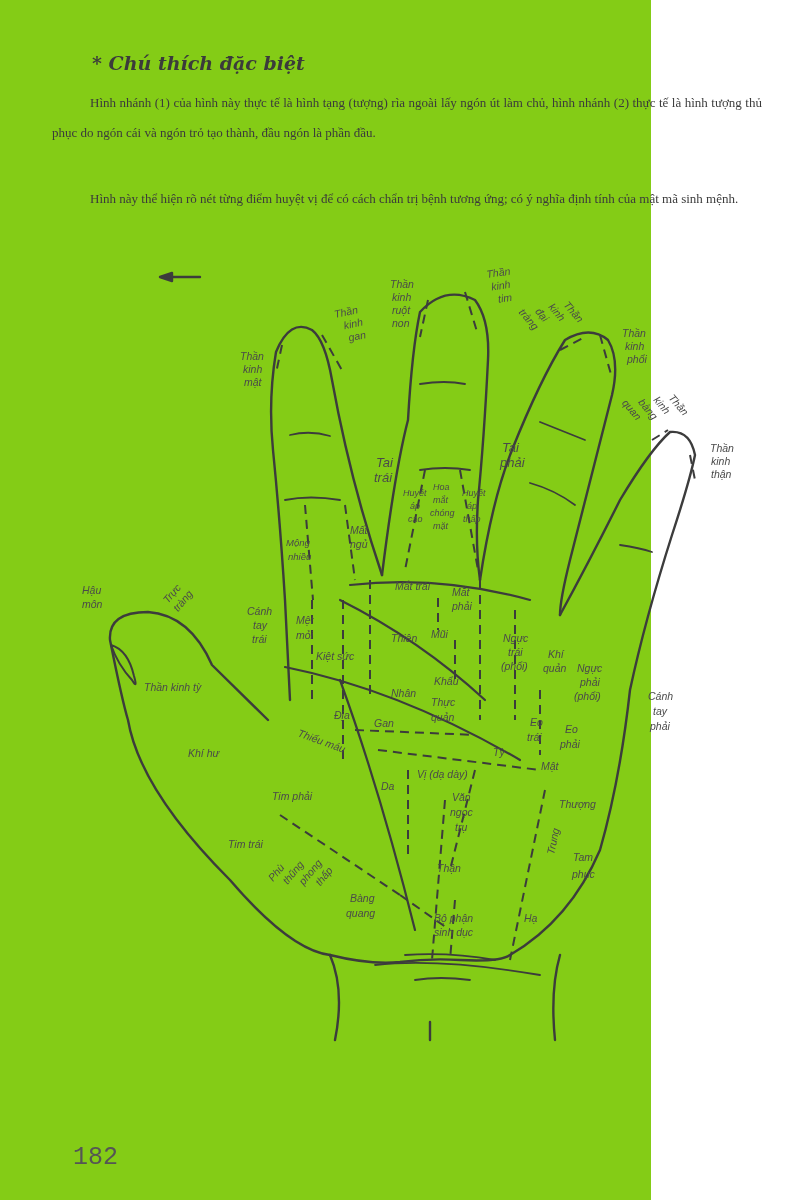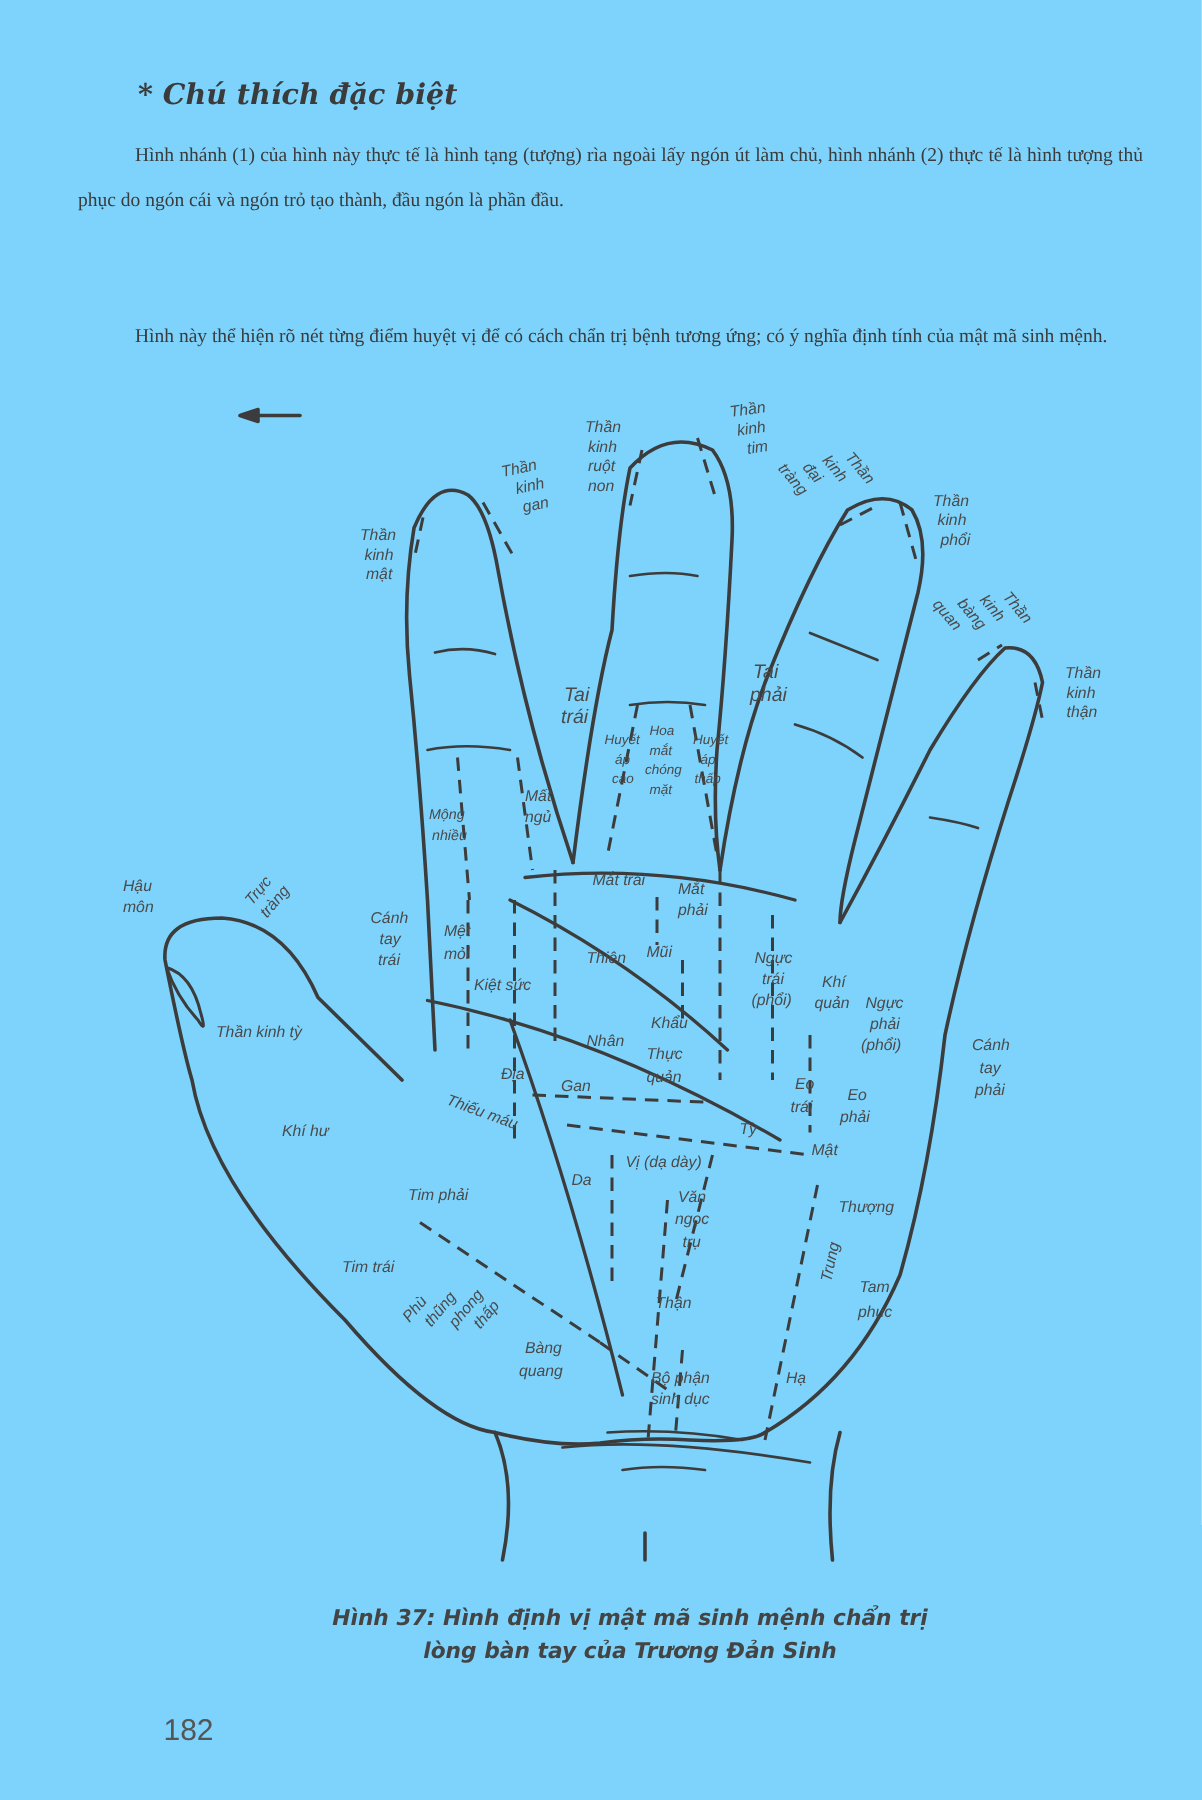--- a/index.html
+++ b/index.html
@@ -1,25 +1,25 @@
 <!DOCTYPE html>
 <html><head>
 <meta charset="utf-8">
 <style>
   html, body { margin:0; padding:0; }
   body { width:801px; height:1200px; background:#ffffff; position:relative; overflow:hidden; color:#3a3a3a; }
-  .page { position:absolute; left:0; top:0; width:801px; height:1200px; background:#7dd3fc; }
+  .page { position:absolute; left:0; top:0; width:651px; height:1200px; background:#84cc16; }
   .heading { position:absolute; left:92px; top:52px; font-family:"DejaVu Serif", serif; font-style:italic; font-weight:bold; font-size:19px; color:#3b3b3b; }
   .para { position:absolute; left:52px; width:710px; font-family:"Liberation Serif", serif; font-size:13px; line-height:30px; color:#3b3b3b; text-align:justify; text-indent:38px; }
   .p1 { top:88px; }
-  .p2 { top:184px;margin-top:25px; }
+  .p2 { top:184px; }
   svg.figure { position:absolute; left:0; top:255px; }
   .lbl { font-family:"Liberation Sans", sans-serif; font-style:italic; font-size:10.5px; fill:#4a4a4a; }
   .caption { position:absolute; left:180px; width:480px; top:1068px; text-align:center; font-family:"DejaVu Sans", sans-serif; font-style:italic; font-weight:bold; font-size:14.5px; line-height:22px; color:#444; }
-  .pagenum { position:absolute; left:73px; top:1143px; font-family:Liberation Sans, sans-serif; font-size:20px; color:#555;margin-left:36px; }
+  .pagenum { position:absolute; left:73px; top:1143px; font-family:Liberation Mono, monospace; font-size:25px; color:#555; }
 </style>
 </head>
 <body>
 
 <div class="page">
   <div class="heading">* Chú thích đặc biệt</div>
   <div class="para p1">Hình nhánh (1) của hình này thực tế là hình tạng (tượng) rìa ngoài lấy ngón út làm chủ, hình nhánh (2) thực tế là hình tượng thủ phục do ngón cái và ngón trỏ tạo thành, đầu ngón là phần đầu.</div>
   <div class="para p2">Hình này thể hiện rõ nét từng điểm huyệt vị để có cách chẩn trị bệnh tương ứng; có ý nghĩa định tính của mật mã sinh mệnh.</div>
 
   <svg class="figure" width="801" height="800" viewBox="0 255 801 800" xmlns="http://www.w3.org/2000/svg">
@@ -145,19 +145,15 @@
       <text x="573" y="861"><tspan x="573">Tam</tspan><tspan x="572" dy="17">phục</tspan></text>
       <text x="228" y="848">Tim trái</text>
       <text x="273" y="882" transform="rotate(-50 273 882)"><tspan x="273">Phù</tspan><tspan x="280" dy="13">thũng</tspan><tspan x="290" dy="13">phong</tspan><tspan x="300" dy="13">thấp</tspan></text>
       <text x="437" y="872">Thận</text>
       <text x="348" y="902"><tspan x="350">Bàng</tspan><tspan x="346" dy="15">quang</tspan></text>
       <text x="434" y="922"><tspan x="434">Bộ phận</tspan><tspan x="434" dy="14">sinh dục</tspan></text>
       <text x="524" y="922">Hạ</text>
     </g>
   </svg>
 
-  <div class="caption">
-    <div>Hình 37: Hình định vị mật mã sinh mệnh chẩn trị</div>
-    <div>lòng bàn tay của Trương Đản Sinh</div>
-  </div>
 
   <div class="pagenum">182</div>
 </div>
 
 </body></html>

